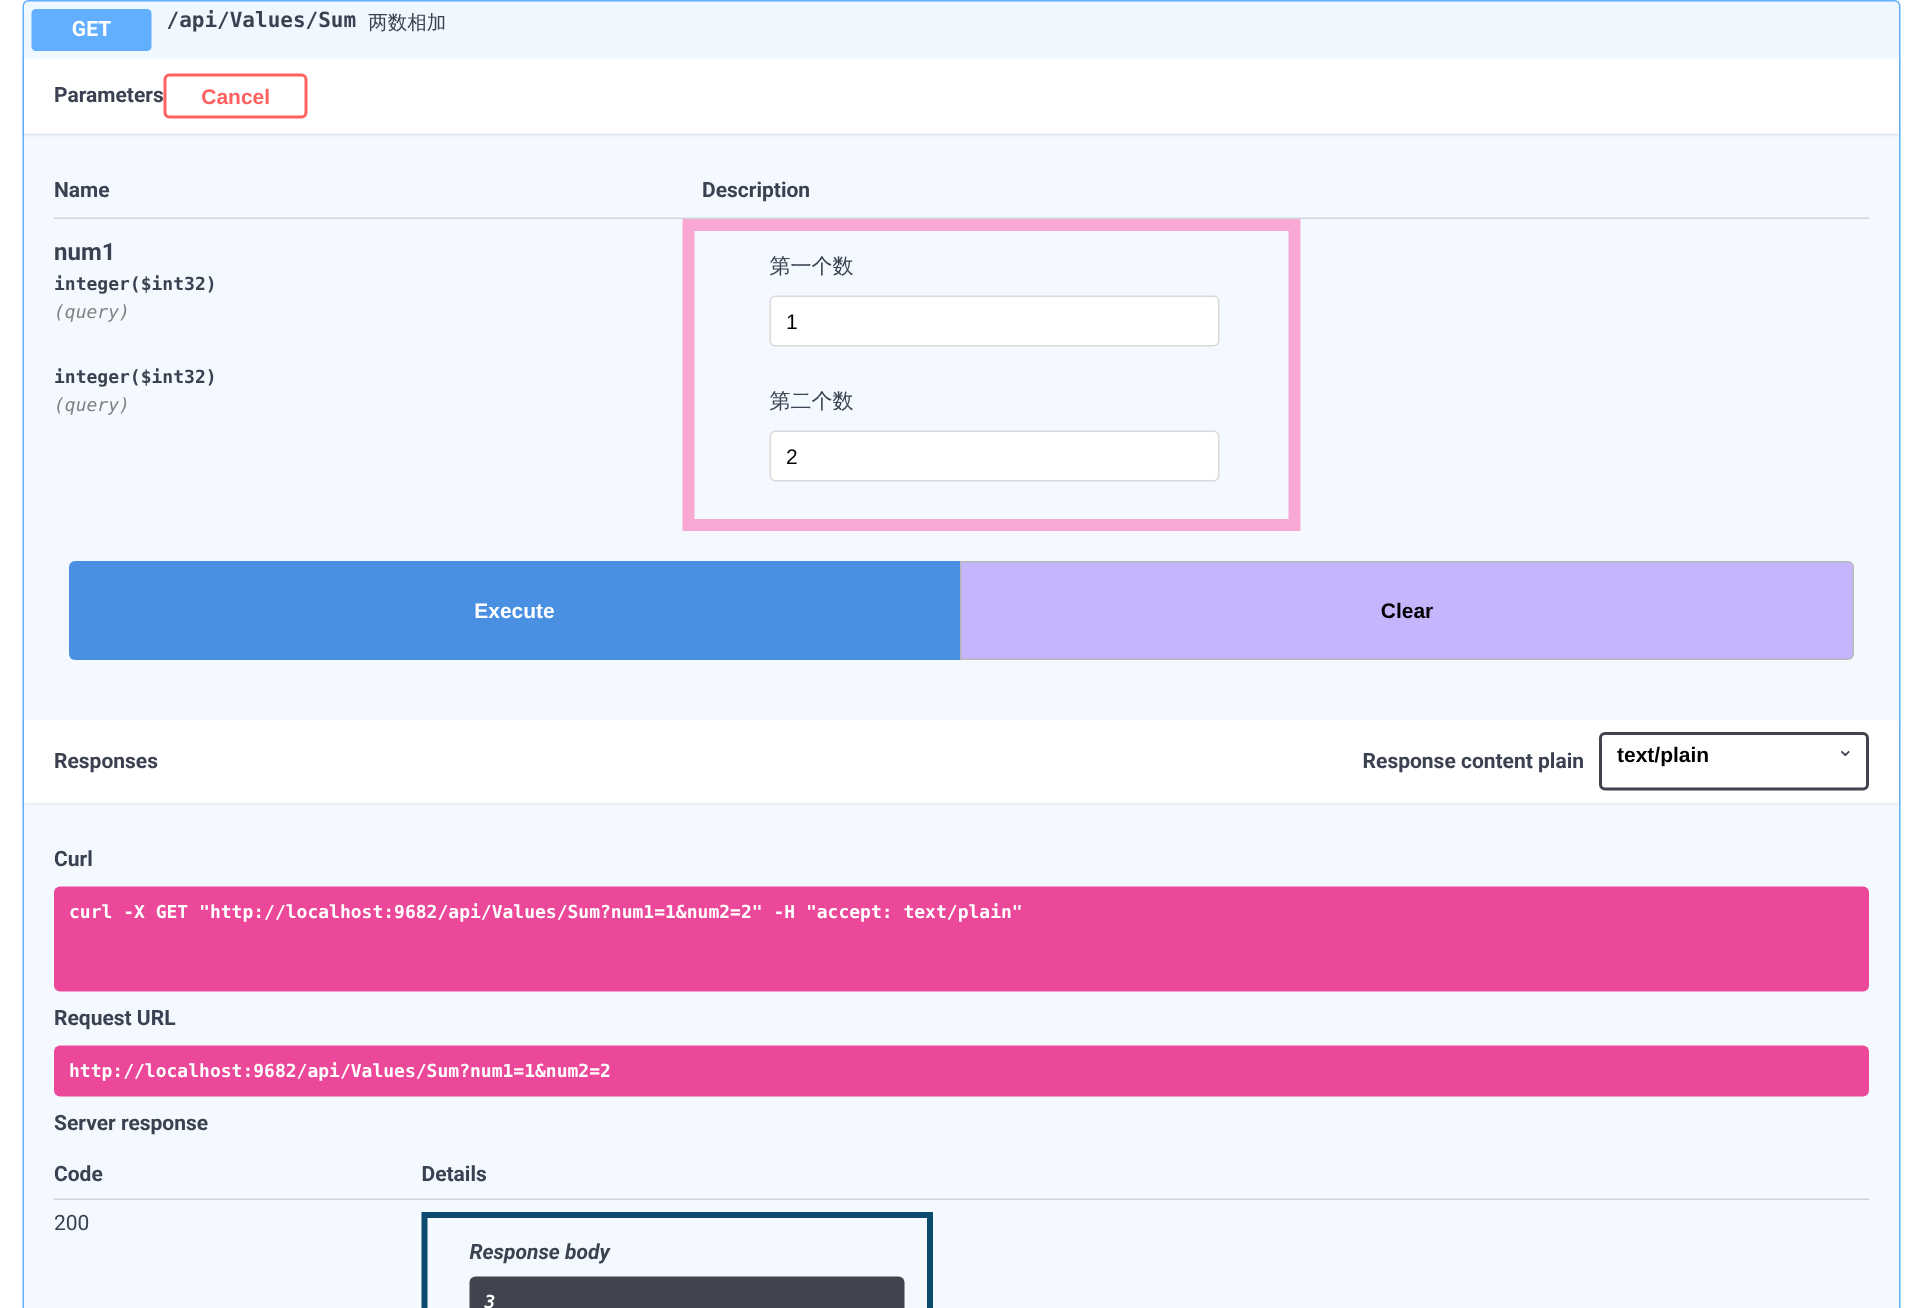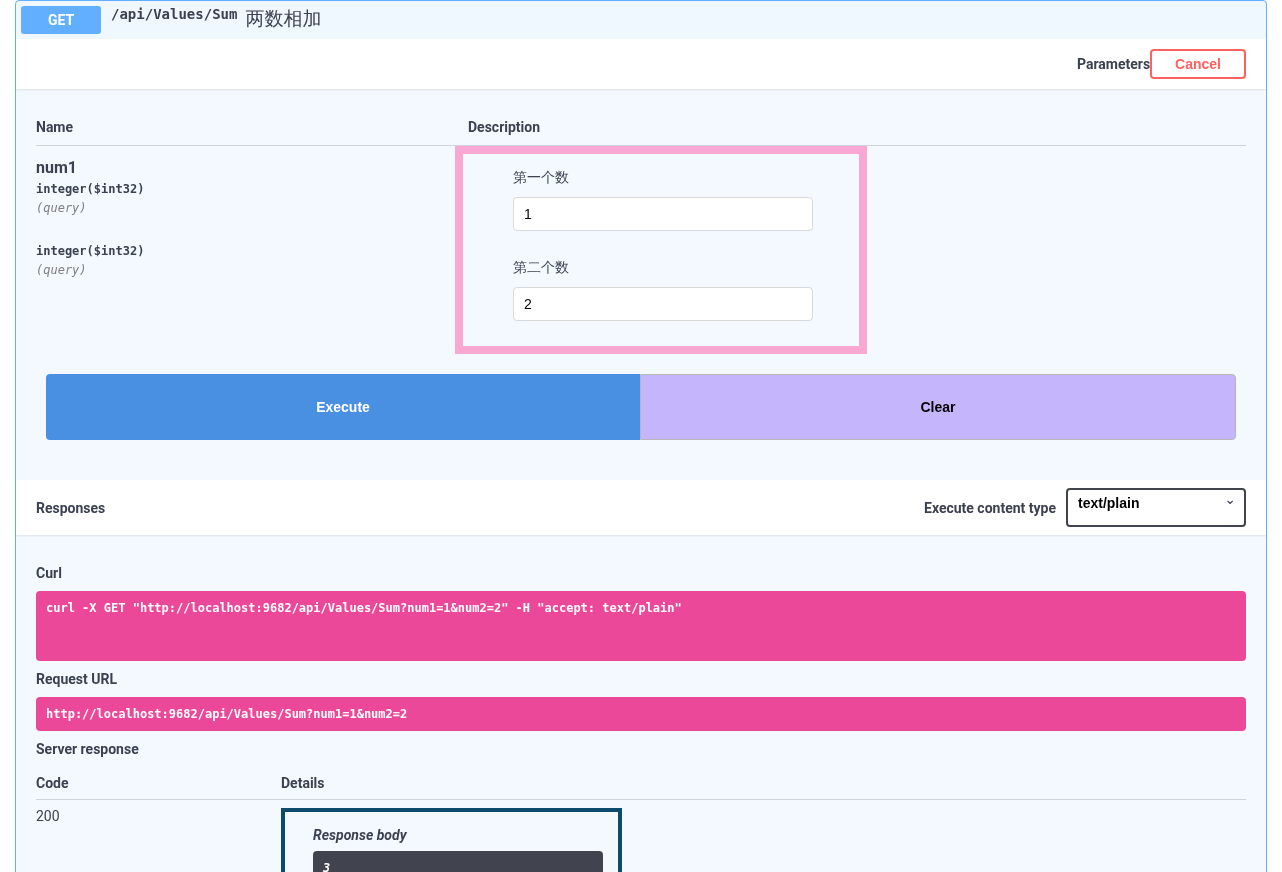--- a/index.html
+++ b/index.html
@@ -35,26 +35,26 @@
     .path {
       font-family: Consolas, monospace;
       font-weight: 600;
       margin-left: 10px;
       color: #3b4151;
       font-size: 14px;
     }
     .summary-desc {
       margin-left: 8px;
       color: #3b4151;
-      font-size: 19px;
+      font-size: 13px;
     }
     .section-header {
       display: flex;
       align-items: center;
-      justify-content: flex-end;
+      justify-content: flex-start;
       padding: 8px 20px;
       background: #fff;
       min-height: 50px;
       box-shadow: 0 1px 2px rgba(0,0,0,.1);
     }
     .section-header h4 {
       font-size: 14px;
       font-weight: 700;
       color: #3b4151;
     }
@@ -276,21 +276,21 @@
     <div class="exec-row">
       <button class="execute-btn">Execute</button>
       <button class="clear-btn">Clear</button>
     </div>
   </div>
 
   <div class="responses-section">
     <div class="responses-header">
       <h4>Responses</h4>
       <div class="content-type-wrap">
-        <span style="font-weight:700;">Execute content type</span>
+        <span style="font-weight:700;">Response content plain</span>
         <div class="select-wrap">
           <select class="content-type-select">
             <option>text/plain</option>
           </select>
         </div>
       </div>
     </div>
 
     <div class="responses-body">
       <div class="h5">Curl</div>

